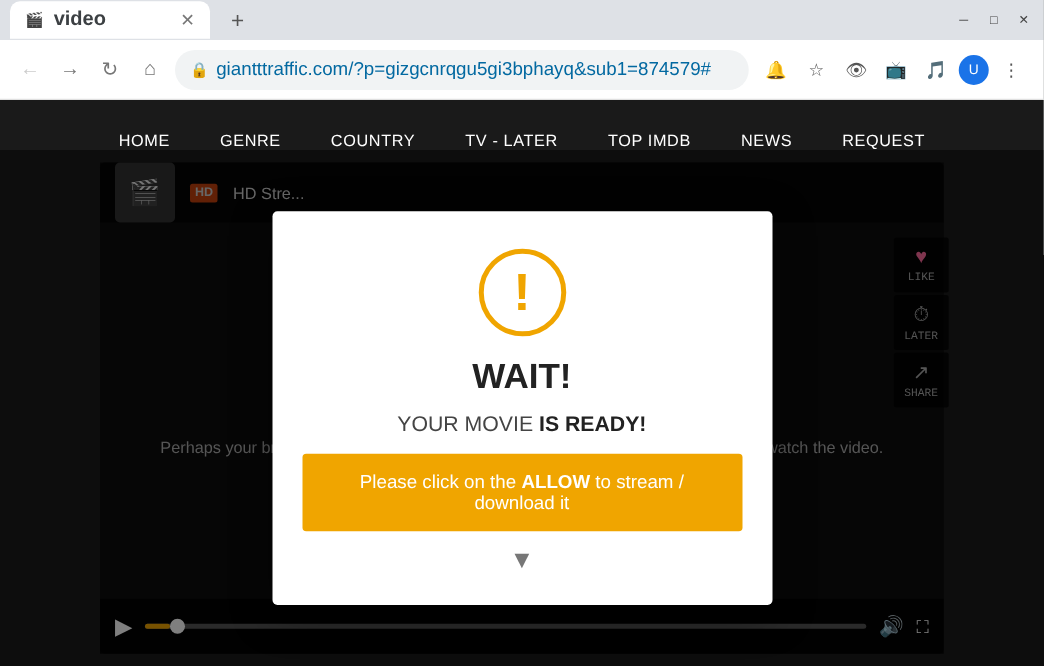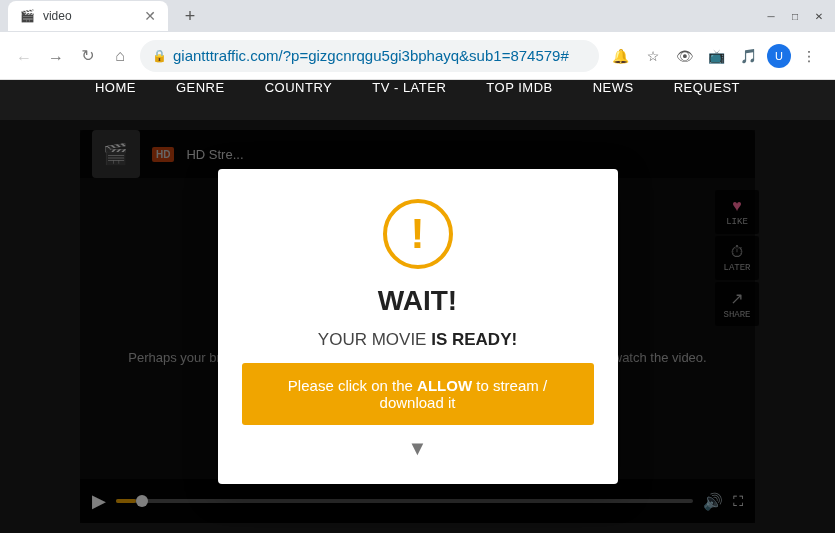--- a/index.html
+++ b/index.html
@@ -14,42 +14,42 @@
     }
     .window-controls { display: flex; gap: 8px; margin-left: auto; }
     .window-btn { width: 16px; height: 16px; display: flex; align-items: center; justify-content: center; font-size: 10px; color: #444; cursor: pointer; }
     .tab {
       height: 30px; background: #f1f3f4; border-radius: 8px 8px 0 0; padding: 0 12px;
       display: flex; align-items: center; gap: 8px; font-size: 12px; color: #3c4043;
       min-width: 160px; max-width: 200px;
     }
     .tab.active { background: #ffffff; }
     .tab-icon { font-size: 12px; }
-    .tab-title { font-size: 12px; flex: 1; }
+    .tab-title { font-size: 16px; flex: 1; font-weight: bold; }
     .tab-close { font-size: 14px; color: #777; cursor: pointer; }
     .new-tab-btn { width: 28px; height: 28px; display: flex; align-items: center; justify-content: center; font-size: 18px; color: #555; cursor: pointer; }
 
     .address-bar {
       height: 48px; background: #ffffff; display: flex; align-items: center; padding: 0 12px; gap: 8px; border-bottom: 1px solid #e0e0e0;
     }
     .nav-btn { width: 24px; height: 24px; display: flex; align-items: center; justify-content: center; color: #777; font-size: 16px; cursor: pointer; border-radius: 50%; }
     .nav-btn.disabled { color: #ccc; cursor: default; }
     .address-input {
       flex: 1; height: 32px; background: #f1f3f4; border: none; border-radius: 16px;
       padding: 0 12px; font-size: 13px; color: #3c4043; display: flex; align-items: center; gap: 6px;
     }
     .lock-icon { font-size: 12px; color: #555; }
     .url-text { font-size: 15px; color: #0369a1; }
     .toolbar-icons { display: flex; gap: 4px; align-items: center; }
     .toolbar-icon { width: 28px; height: 28px; display: flex; align-items: center; justify-content: center; color: #555; font-size: 14px; cursor: pointer; border-radius: 50%; }
     .avatar { width: 24px; height: 24px; border-radius: 50%; background: #1a73e8; display: flex; align-items: center; justify-content: center; color: white; font-size: 11px; }
 
     
     .site-nav {
-      height: 40px; background: #1a1a1a; display: flex; align-items: flex-start; justify-content: center; gap: 40px;
+      height: 40px; background: #1a1a1a; display: flex; align-items: flex-end; justify-content: center; gap: 40px;
     }
     .nav-item { font-size: 13px; color: #ffffff; cursor: pointer; font-weight: 400; letter-spacing: 0.5px; }
 
     
     .content-area {
       flex: 1; background: #1a1a1a; position: relative; overflow: hidden;
     }
 
     
     .video-player {

